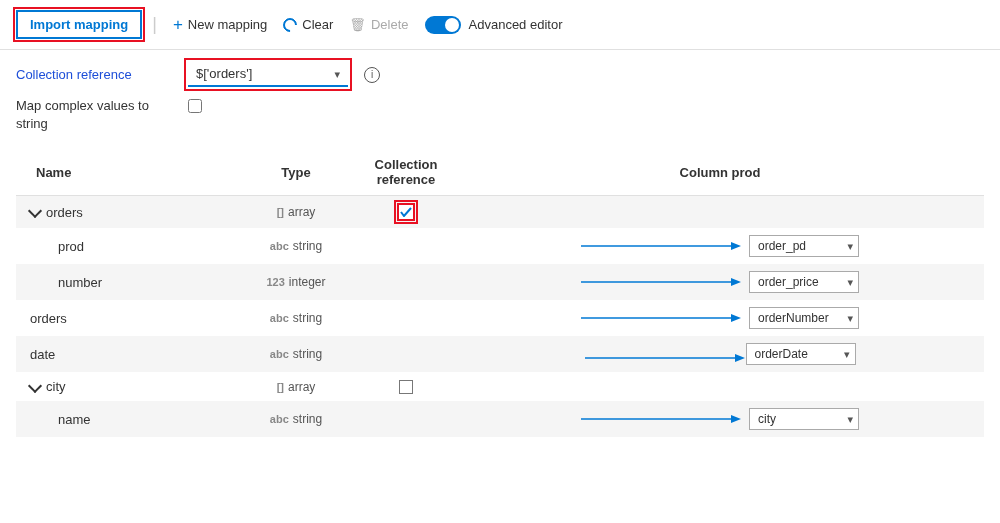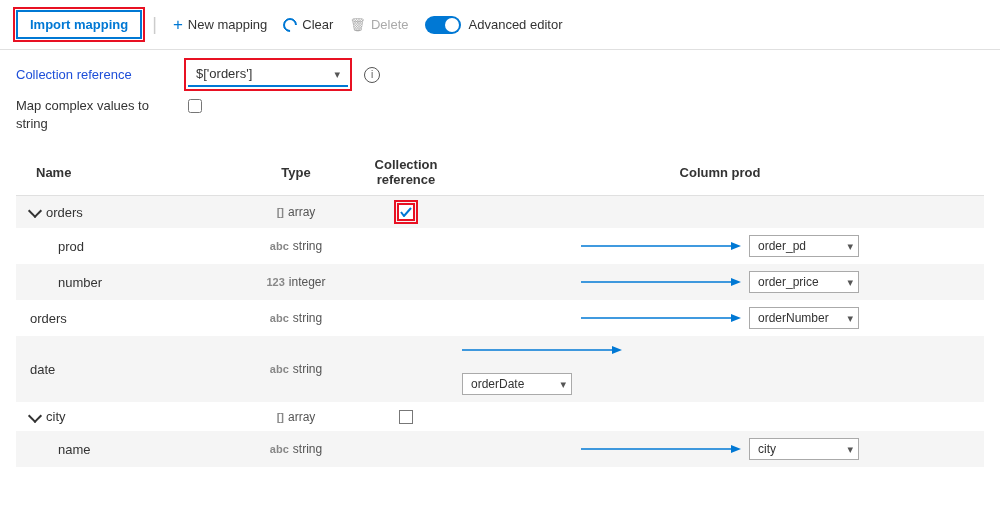--- a/index.html
+++ b/index.html
@@ -186,21 +186,21 @@
             </div>
           </td>
           <td style="padding: 7px 6px; font-size: 13px; vertical-align: middle; text-align: center;">
             <div style="display: flex; align-items: center; justify-content: center; gap: 4px;">
               <span style="color: rgb(136, 136, 136); font-size: 11px; font-weight: 600;">abc</span>
               <span style="color: rgb(85, 85, 85); font-size: 12px;">string</span>
             </div>
           </td>
           <td style="padding: 7px 6px; font-size: 13px; vertical-align: middle; text-align: center;"></td>
           <td style="padding: 7px 6px; font-size: 13px; vertical-align: middle; text-align: center;">
-            <div style="display: flex; align-items: flex-start; justify-content: center; gap: 16px; flex-direction: column;">
+            <div style="display: flex; align-items: flex-end; justify-content: center; gap: 1px;">
               <svg width="160" height="14">
                 <line x1="0" y1="7" x2="150" y2="7" stroke="#0078d4" stroke-width="1.5"></line>
                 <polygon points="150,3 160,7 150,11" fill="#0078d4"></polygon>
               </svg>
               <div style="position: relative; display: inline-flex; align-items: center;">
                 <select style="border: 1px solid rgb(170, 170, 170); background: rgb(255, 255, 255); padding: 3px 24px 3px 8px; font-size: 12px; appearance: none; cursor: pointer; min-width: 110px; color: rgb(51, 51, 51); font-family: inherit;"><option>orderDate</option></select>
                 <span style="position: absolute; right: 6px; pointer-events: none; color: rgb(85, 85, 85); font-size: 11px;">▾</span>
               </div>
             </div>
           </td>

